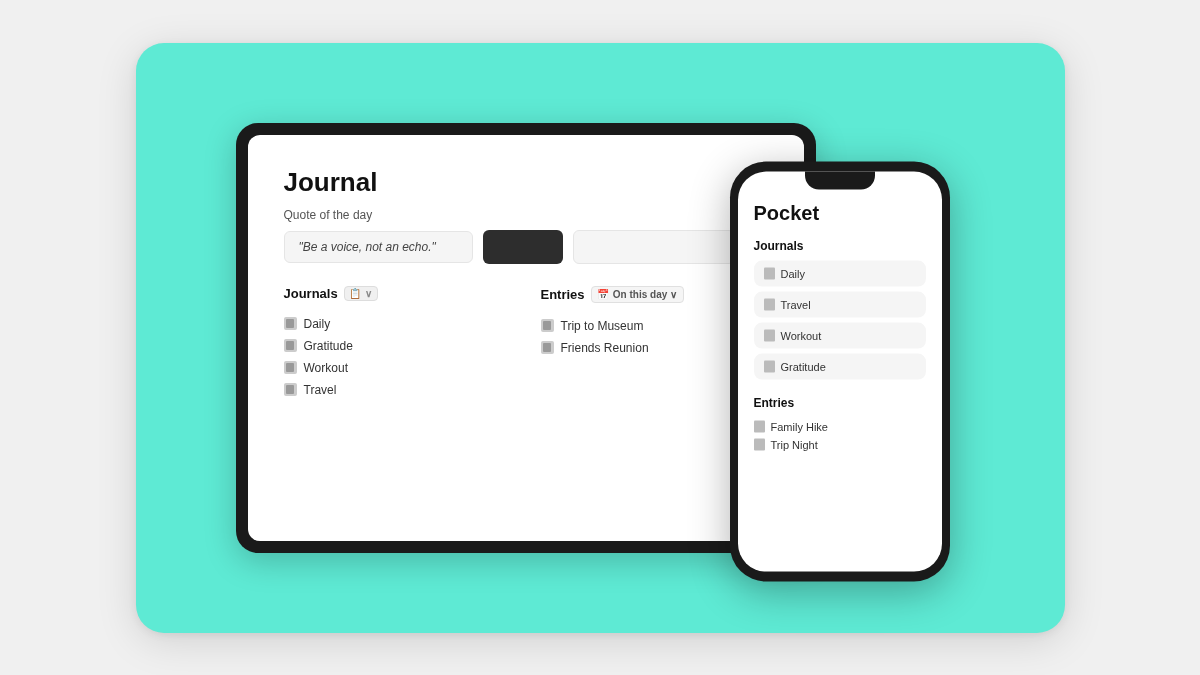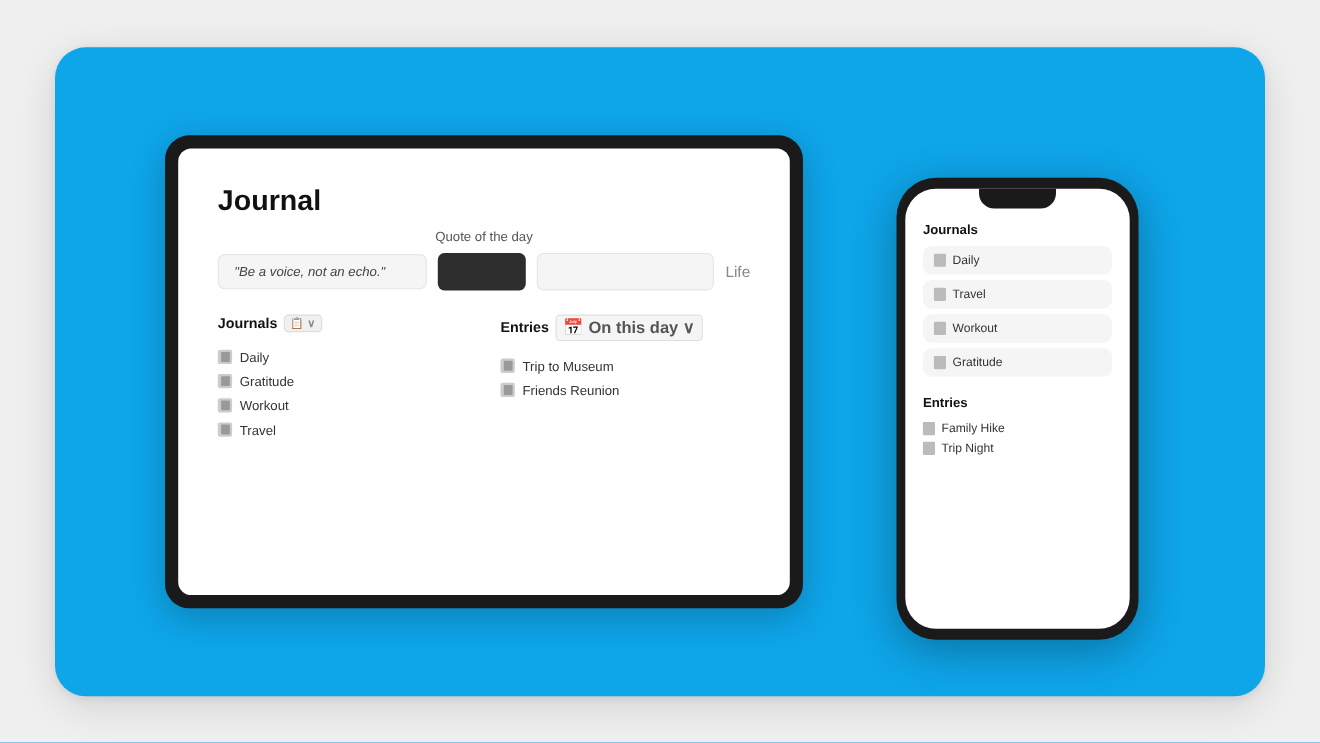--- a/index.html
+++ b/index.html
@@ -9,23 +9,23 @@
       height: 675px;
       background: #f0f0f0;
       display: flex;
       align-items: center;
       justify-content: center;
       font-family: -apple-system, BlinkMacSystemFont, 'Segoe UI', sans-serif;
       overflow: hidden;
     }
 
     .outer-frame {
-      width: 1100px;
+      width: 929px;
       height: 590px;
-      background: #0ea5e9;
+      background: #5eead4;
       border-radius: 28px;
       box-shadow: 0 8px 40px rgba(0,0,0,0.13), 0 2px 8px rgba(0,0,0,0.07);
       display: flex;
       align-items: center;
       justify-content: center;
       position: relative;
     }
 
     
     .tablet {
@@ -55,21 +55,20 @@
       font-size: 26px;
       font-weight: 700;
       color: #111;
       margin-bottom: 10px;
     }
 
     .tablet-quote-label {
       font-size: 12px;
       color: #555;
       margin-bottom: 8px;
-      text-align: center;
     }
 
     .tablet-quote-row {
       display: flex;
       align-items: center;
       gap: 10px;
       margin-bottom: 22px;
     }
 
     .tablet-quote-box {
@@ -127,21 +126,21 @@
     .col-header-badge {
       font-size: 10px;
       color: #888;
       background: #f0f0f0;
       border-radius: 4px;
       padding: 1px 5px;
       border: 1px solid #ddd;
     }
 
     .col-header-filter {
-      font-size: 15px;
+      font-size: 10px;
       color: #555;
       background: #f5f5f5;
       border-radius: 4px;
       padding: 2px 6px;
       border: 1px solid #e0e0e0;
     }
 
     .tablet-list-item {
       display: flex;
       align-items: center;
@@ -314,20 +313,21 @@
         </div>
 
       </div>
     </div>
   </div>
 
   <div class="phone">
     <div class="phone-notch"></div>
     <div class="phone-screen">
 
+      <div class="phone-title">Pocket</div>
 
       <div class="phone-section-label">Journals</div>
 
       <div class="phone-card">
         <div class="phone-card-icon"></div>
         <span>Daily</span>
       </div>
       <div class="phone-card">
         <div class="phone-card-icon"></div>
         <span>Travel</span>

